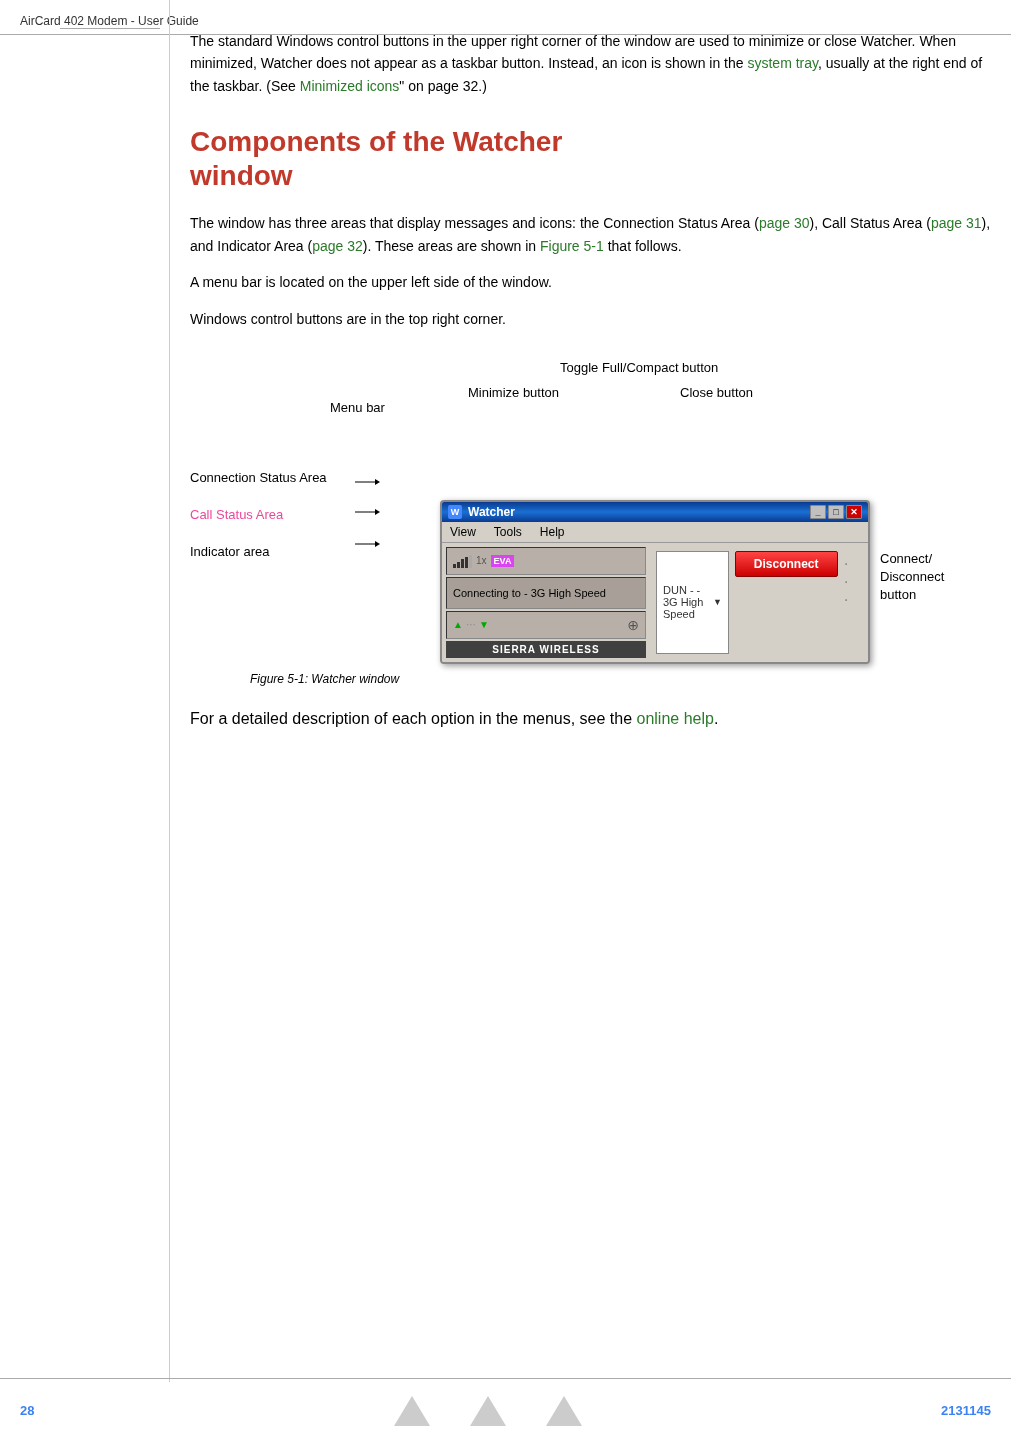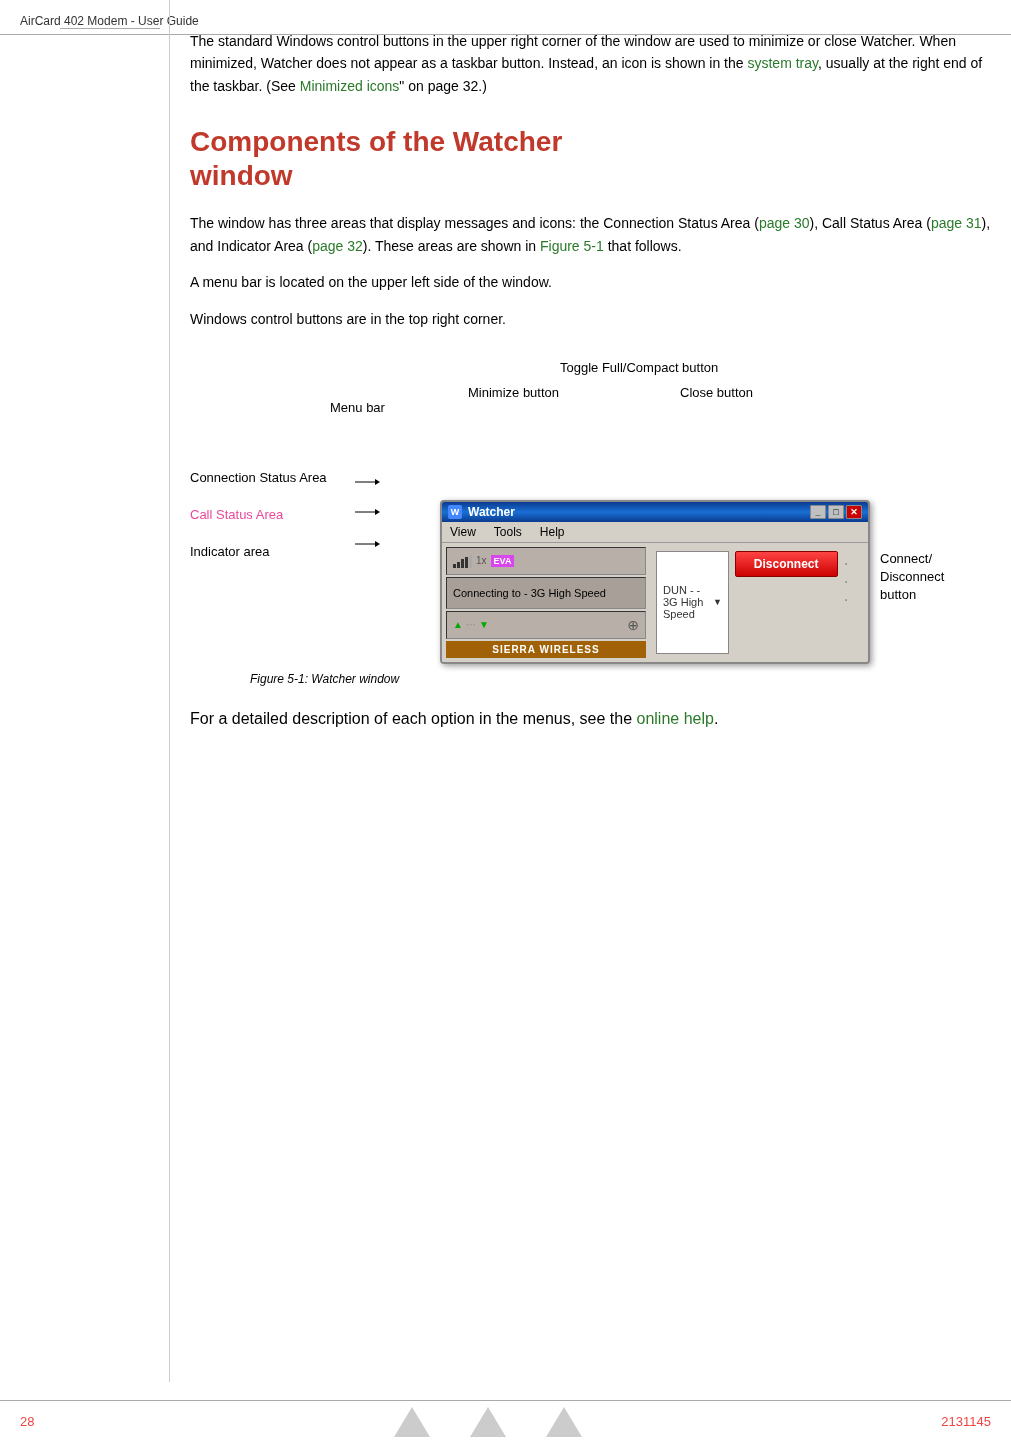--- a/index.html
+++ b/index.html
@@ -217,21 +217,21 @@
     .arrow-indicator {
       display: flex;
       gap: 3px;
       align-items: center;
     }
 
     .arrow-up { color: #00aa00; font-size: 10px; }
     .arrow-dn { color: #00aa00; font-size: 10px; }
 
     .sierra-logo {
-      background: #a16207;
+      background: #404040;
       padding: 3px 8px;
       text-align: center;
       font-size: 10px;
       font-weight: bold;
       color: white;
       letter-spacing: 1px;
       margin-top: 2px;
     }
 
     .watcher-right-panel {
@@ -286,28 +286,29 @@
       line-height: 1.6;
       margin-top: 20px;
     }
 
     
     .page-footer {
       position: absolute;
       bottom: 0;
       left: 0;
       right: 0;
-      height: 42px;
+      height: 64px;
       border-top: 1px solid #aaa;
       display: flex;
       align-items: center;
       justify-content: space-between;
       padding: 0 20px 0 20px;
       font-size: 13px;
-      color: #ef4444;
+      color: #3b82f6;
+      font-weight: bold;
     }
 
     
     .footer-triangles {
       display: flex;
       gap: 40px;
       align-items: flex-end;
     }
 
     .tri {

